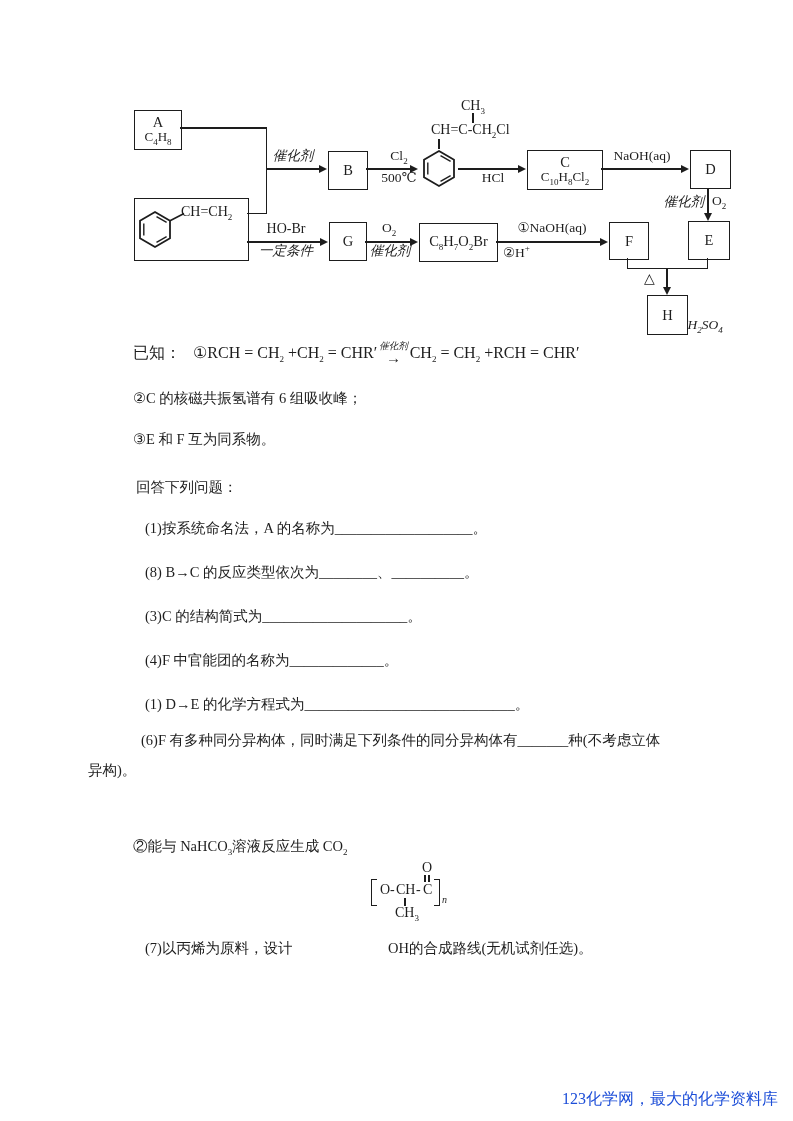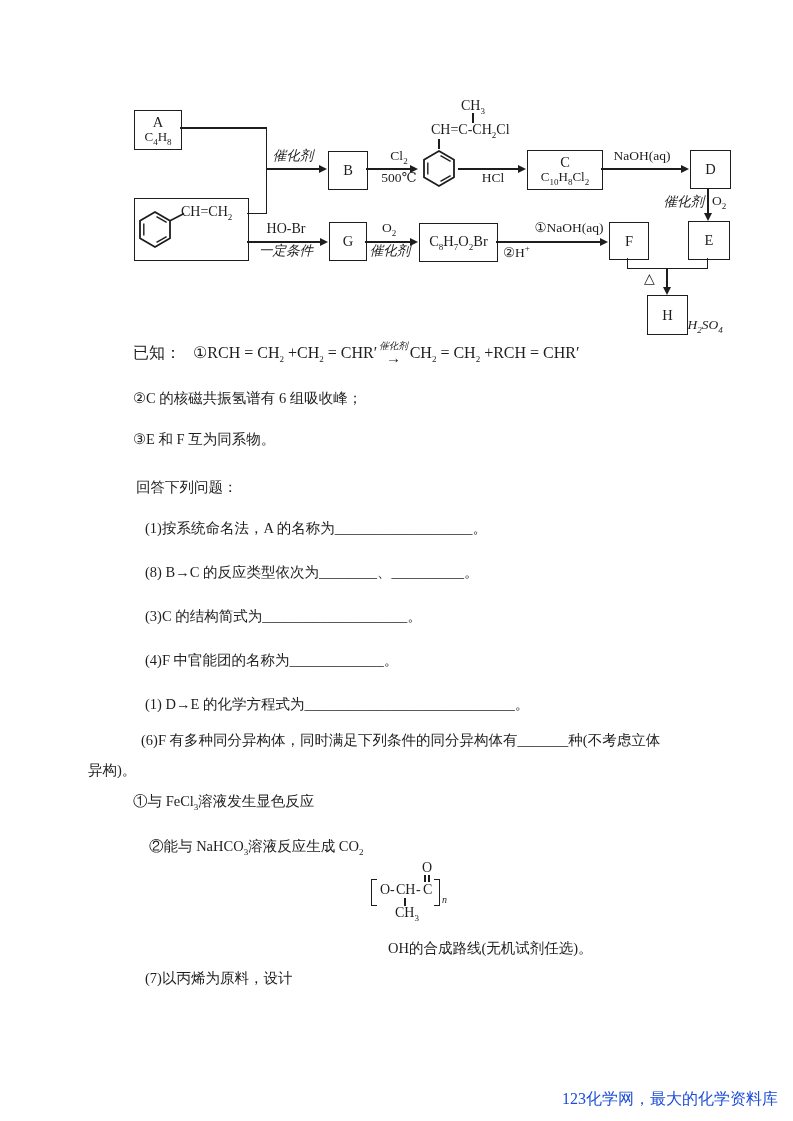--- a/index.html
+++ b/index.html
@@ -125,21 +125,21 @@
     <div class="ah-r" style="left:410px;top:237.5px;"></div>
     <div class="lbl ctr" style="left:367px;top:221px;width:44px;">O<sub>2</sub></div>
     <div class="lbl kai ctr" style="left:362px;top:244px;width:56px;">催化剂</div>
 
     <div class="box" style="left:419px;top:223px;width:77px;height:37px;">
       <div>C<sub>8</sub>H<sub>7</sub>O<sub>2</sub>Br</div>
     </div>
 
     <div class="hline" style="left:496px;top:241px;width:104px;"></div>
     <div class="ah-r" style="left:600px;top:237.5px;"></div>
-    <div class="lbl ctr" style="left:519px;top:221px;width:100px;">①NaOH(aq)</div>
+    <div class="lbl ctr" style="left:502px;top:221px;width:100px;">①NaOH(aq)</div>
     <div class="lbl" style="left:503px;top:244px;">②H<sup>+</sup></div>
 
     <div class="box" style="left:609px;top:222px;width:38px;height:36px;">
       <div>F</div>
     </div>
 
     <div class="vline" style="left:626.5px;top:258px;height:11px;"></div>
     <div class="vline" style="left:706.5px;top:258px;height:11px;"></div>
     <div class="hline" style="left:626.5px;top:267.5px;width:81.7px;"></div>
     <div class="vline" style="left:666px;top:267.5px;height:21px;"></div>
@@ -165,37 +165,36 @@
   <div class="txt" style="left:133px;top:430px;">③E  和  F  互为同系物。</div>
 
   <div class="txt" style="left:136px;top:478px;">回答下列问题：</div>
   <div class="txt" style="left:145px;top:519px;">(1)按系统命名法，A 的名称为___________________。</div>
   <div class="txt" style="left:145px;top:563px;">(8)  B→C 的反应类型依次为________、__________。</div>
   <div class="txt" style="left:145px;top:607px;">(3)C 的结构简式为____________________。</div>
   <div class="txt" style="left:145px;top:651px;">(4)F 中官能团的名称为_____________。</div>
   <div class="txt" style="left:145px;top:695px;">(1)  D→E 的化学方程式为_____________________________。</div>
   <div class="txt" style="left:141px;top:731px;">(6)F 有多种同分异构体，同时满足下列条件的同分异构体有_______种(不考虑立体</div>
   <div class="txt" style="left:88px;top:761px;">异构)。</div>
-  <div class="txt" style="left:133px;top:792px;">①与 FeCl<sub>3</sub>溶液发生显色反应</div>
-  <div class="txt" style="left:149px;top:837px;font-family:Liberation Serif, serif;">②能与 NaHCO<sub>3</sub>溶液反应生成 CO<sub>2</sub></div>
+  <div class="txt" style="left:133px;top:837px;font-family:Liberation Serif, serif;">②能与 NaHCO<sub>3</sub>溶液反应生成 CO<sub>2</sub></div>
 
   <div class="poly" style="left:371px;top:861px;width:92px;height:60px;">
     <span class="brkL" style="left:0px;top:18px;height:25px;"></span>
     <span style="left:9px;top:21px;">O</span>
     <span style="left:19px;top:21px;">-</span>
     <span style="left:25px;top:21px;">CH</span>
     <span style="left:45px;top:21px;">-</span>
     <span style="left:52px;top:21px;">C</span>
     <span style="left:51px;top:-1px;">O</span>
     <span class="bond-v" style="left:53px;top:14px;height:7px;"></span>
     <span class="bond-v" style="left:57px;top:14px;height:7px;"></span>
     <span class="bond-v" style="left:33px;top:37px;height:8px;"></span>
     <span style="left:24px;top:44px;">CH<sub>3</sub></span>
     <span class="brkR" style="left:63px;top:18px;height:25px;"></span>
     <span style="left:71px;top:33px;font-size:10px;font-style:italic;">n</span>
   </div>
 
-  <div class="txt" style="left:145px;top:969px;font-family:Liberation Serif, serif;">(7)以丙烯为原料，设计</div>
+  <div class="txt" style="left:145px;top:939px;font-family:Liberation Serif, serif;">(7)以丙烯为原料，设计</div>
   <div class="txt" style="left:388px;top:939px;">OH的合成路线(无机试剂任选)。</div>
 
   <div class="watermark" style="left:562px;top:1089px;">123化学网，最大的化学资料库</div>
 
 </div>
 
 </body></html>

